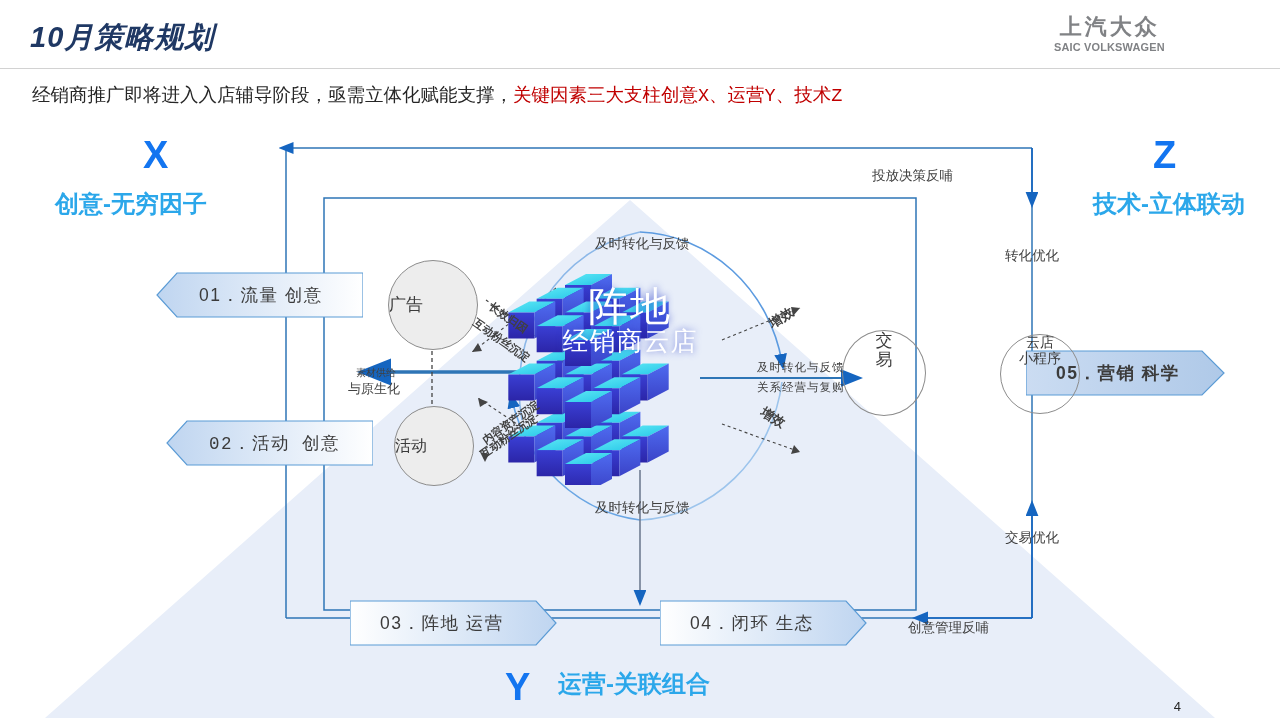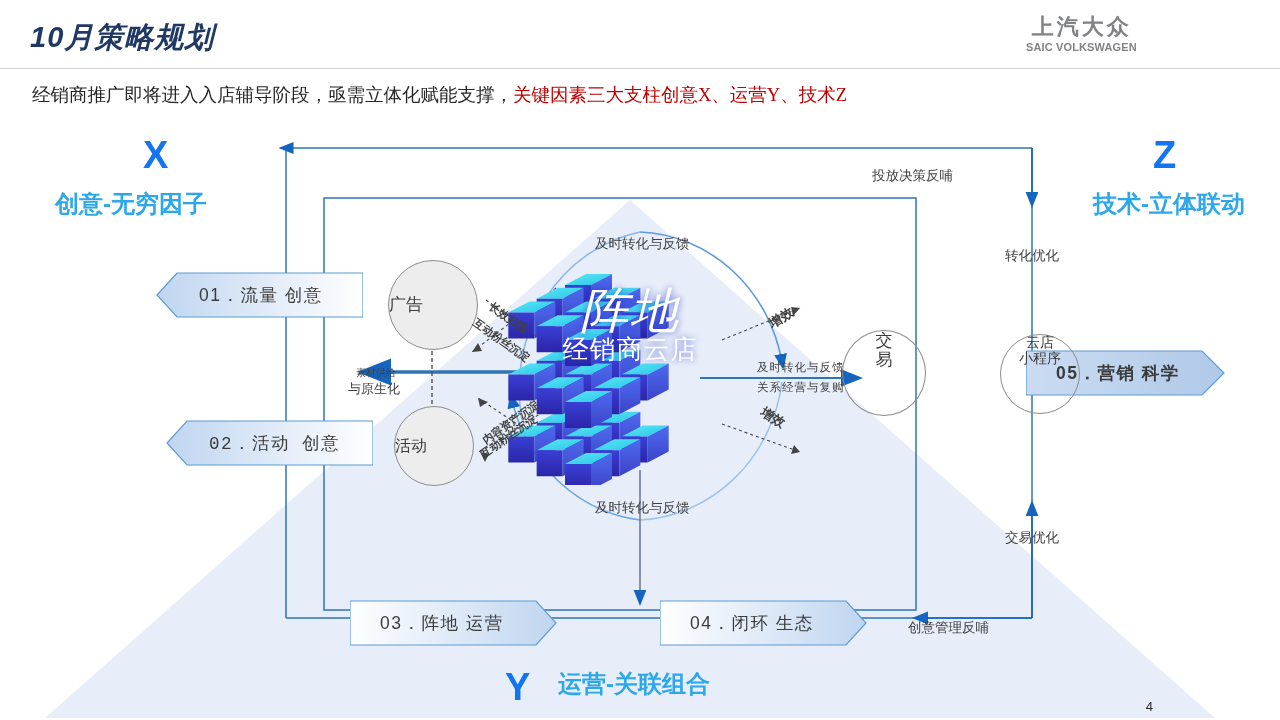--- a/index.html
+++ b/index.html
@@ -2,21 +2,21 @@
 <html><head>
 <meta charset="utf-8">
 <style>
   html,body{margin:0;padding:0;}
   body{
     width:1280px;height:720px;overflow:hidden;
     background:#ffffff;
     font-family:"Liberation Sans","DejaVu Sans",sans-serif;
     position:relative;
   }
-  #stage{position:absolute;left:0;top:0;width:1162px;height:720px;}
+  #stage{position:absolute;left:0;top:0;width:1162px;height:720px;padding-left:28px;}
 
   
   .hdr-title{
     position:absolute;left:30px;top:18px;
     font-size:29px;font-weight:bold;font-style:italic;
     color:#1F3864;letter-spacing:1px;
     font-family:"Liberation Sans","DejaVu Sans",sans-serif;
     white-space:nowrap;
   }
   .hdr-rule{position:absolute;left:0;top:68px;width:1280px;height:1px;background:#d2d2d2;}
@@ -24,21 +24,21 @@
   .logo-cn{font-size:22px;font-weight:bold;color:#808285;letter-spacing:3px;line-height:1;
            font-family:"DejaVu Sans",sans-serif;}
   .logo-en{font-size:11.5px;font-weight:bold;color:#808285;letter-spacing:0.2px;margin-top:3px;
            transform:scaleX(0.95);}
 
   
   .sub{
     position:absolute;left:32px;top:82px;font-size:18.5px;color:#262626;
     font-family:"DejaVu Serif","Liberation Serif",serif;white-space:nowrap;
   }
-  .sub .hl{color:#C00000;font-family:Liberation Serif, serif;}
+  .sub .hl{color:#C00000;font-family:Liberation Mono, monospace;}
 
   
   .axis-letter{position:absolute;font-size:38px;font-weight:bold;color:#1375F0;line-height:1;}
   .axis-name{position:absolute;font-size:24px;font-weight:bold;color:#2BA7EA;line-height:1;white-space:nowrap;}
 
   
   .wedge{position:absolute;left:0;top:0;width:1280px;height:720px;pointer-events:none;}
 
   
   .chev{
@@ -60,21 +60,21 @@
   
   .lbl{position:absolute;color:#404040;white-space:nowrap;line-height:1.2;text-align:center;}
 
   
   #cubewrap{position:absolute;left:505px;top:255px;width:250px;height:230px;}
   #cubetext{
     position:absolute;left:505px;top:285px;width:250px;text-align:center;
     color:#ffffff;z-index:6;text-shadow:0 0 7px rgba(40,60,200,.75);
     font-family:"DejaVu Sans","Liberation Sans",sans-serif;
   }
-  #cubetext .big{font-size:48px;line-height:1.05;letter-spacing:2px;font-style:italic;}
+  #cubetext .big{font-size:40px;line-height:1.05;letter-spacing:2px;}
   #cubetext .small{font-size:26px;line-height:1.15;letter-spacing:1px;}
 
   .pagenum{position:absolute;right:9px;bottom:6px;font-size:13px;color:#262626;}
 </style>
 </head>
 <body>
 
 <div id="stage">
 
   <svg class="wedge" viewBox="0 0 1280 720">

